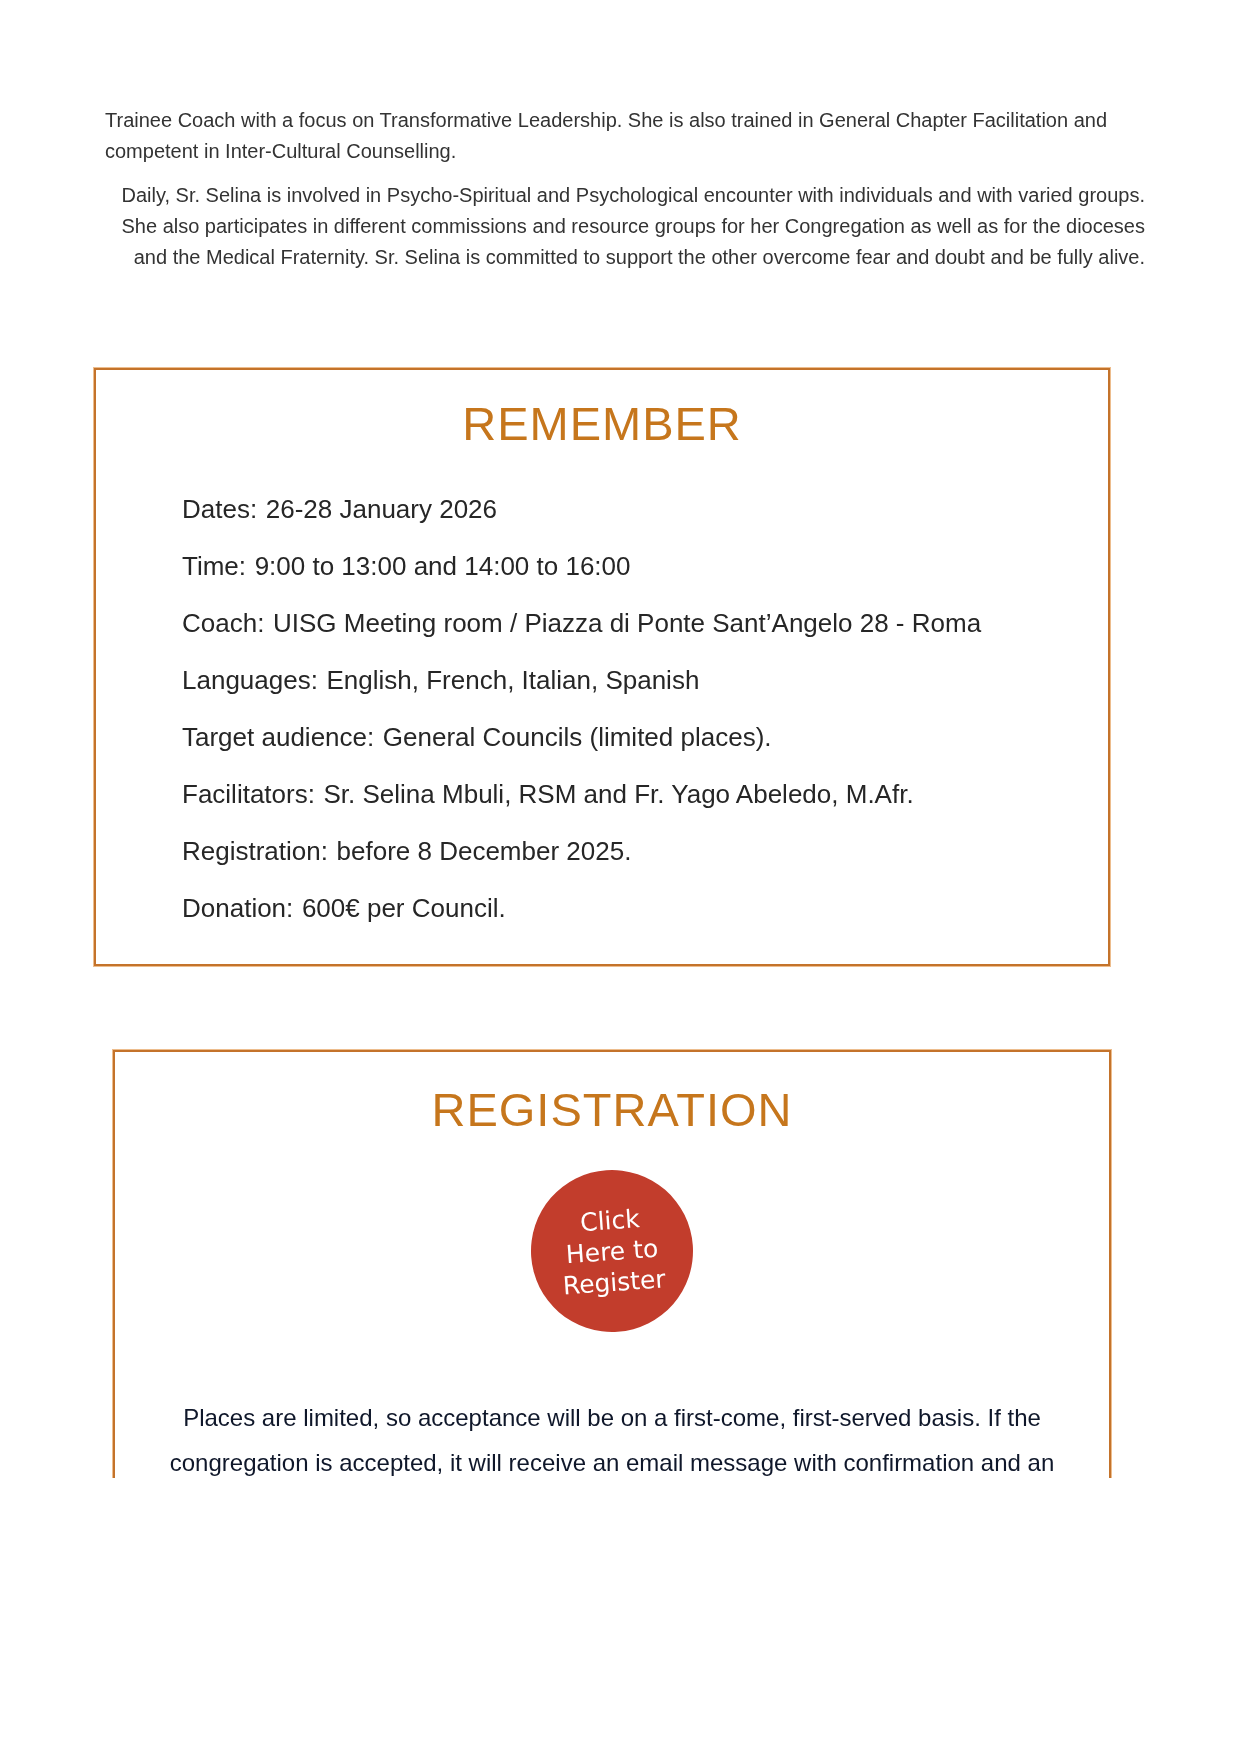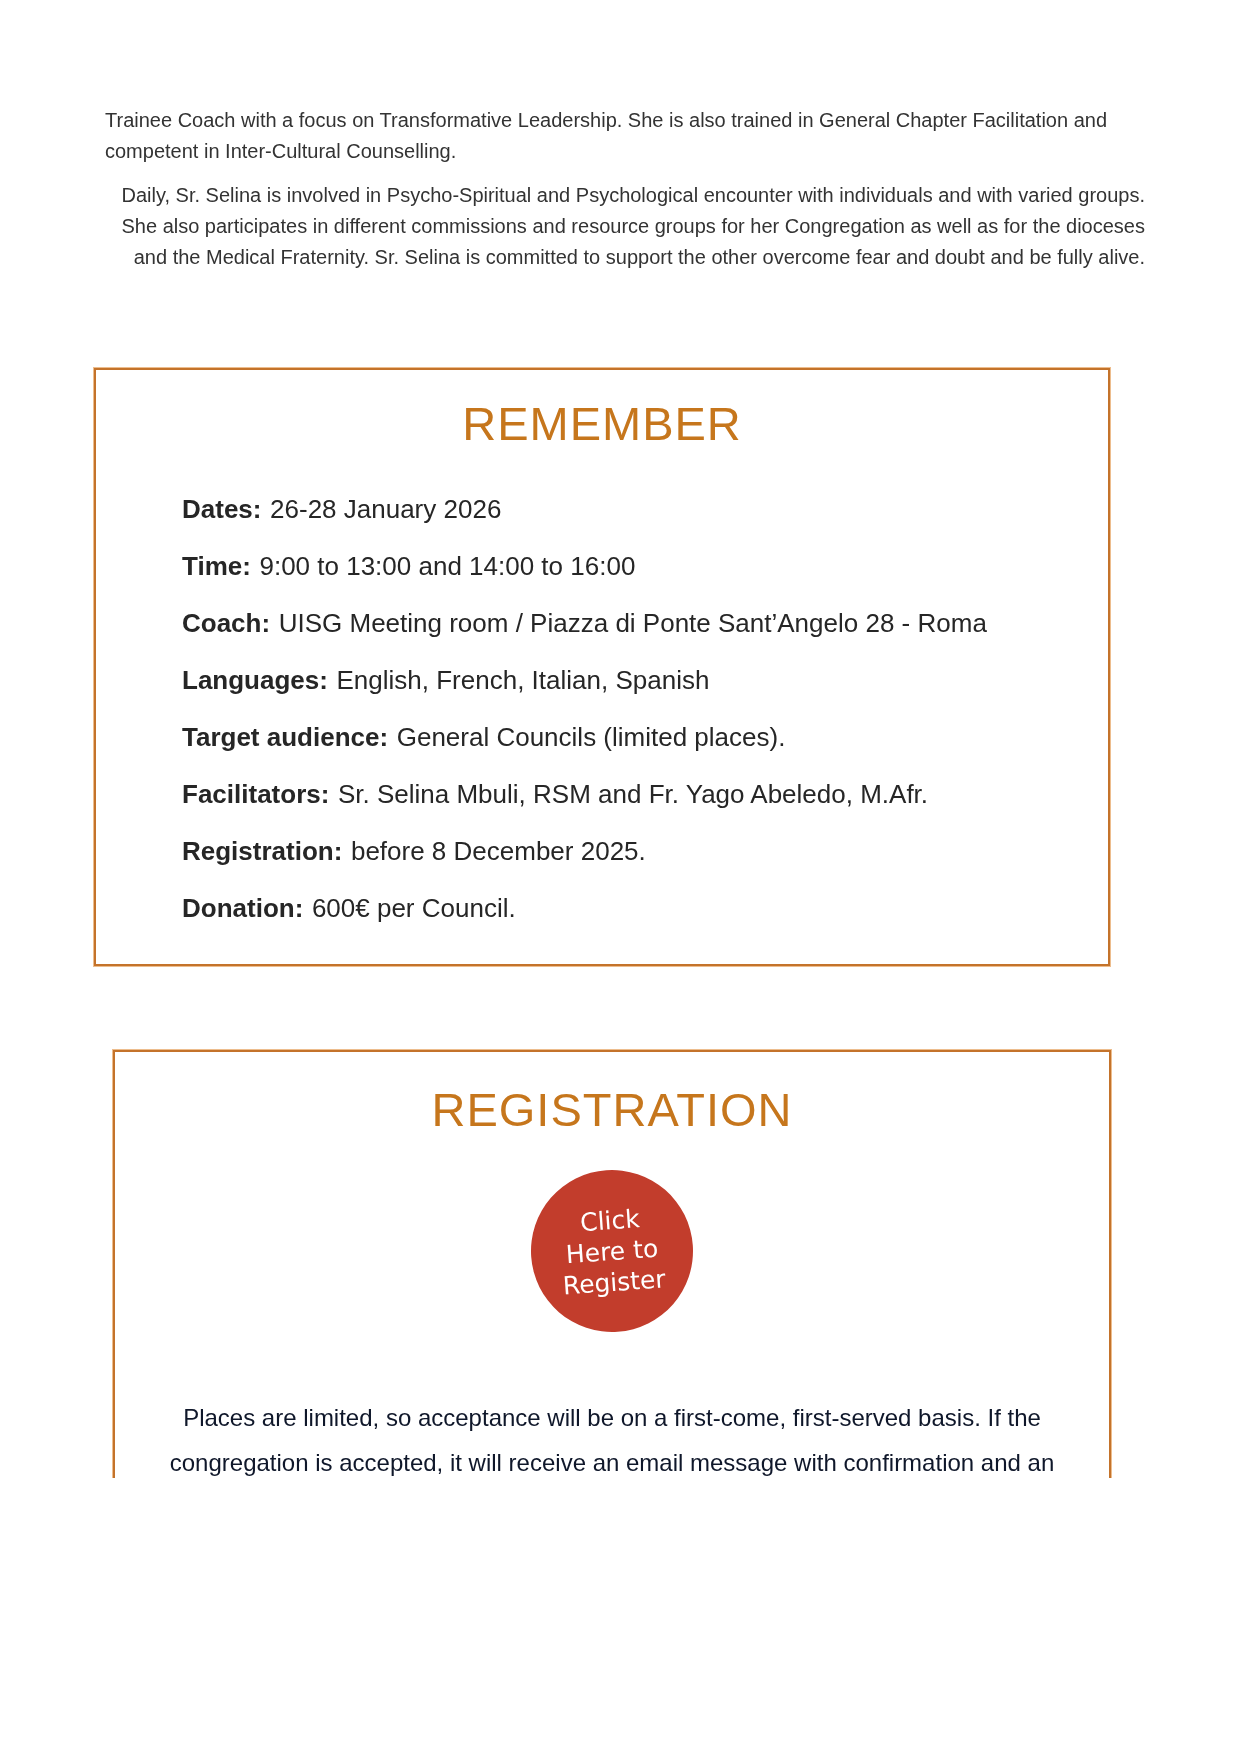--- a/index.html
+++ b/index.html
@@ -52,21 +52,21 @@
   
   .items {
     margin: 40px 40px 0 86px;
   }
   .item {
     margin: 0 0 23px 0;
     font-size: 26px;
     line-height: 34px;
     color: #262626;
   }
-  .item .lbl { font-weight: 700; margin-right: 0.33em; }
+  .item .lbl { font-weight: 400; margin-right: 0.33em; }
 
   
   .register-circle {
     width: 162px;
     height: 162px;
     margin: 32px auto 0 auto;
     border-radius: 50%;
     background: #c23d2c;
     color: #ffffff;
     display: flex;

